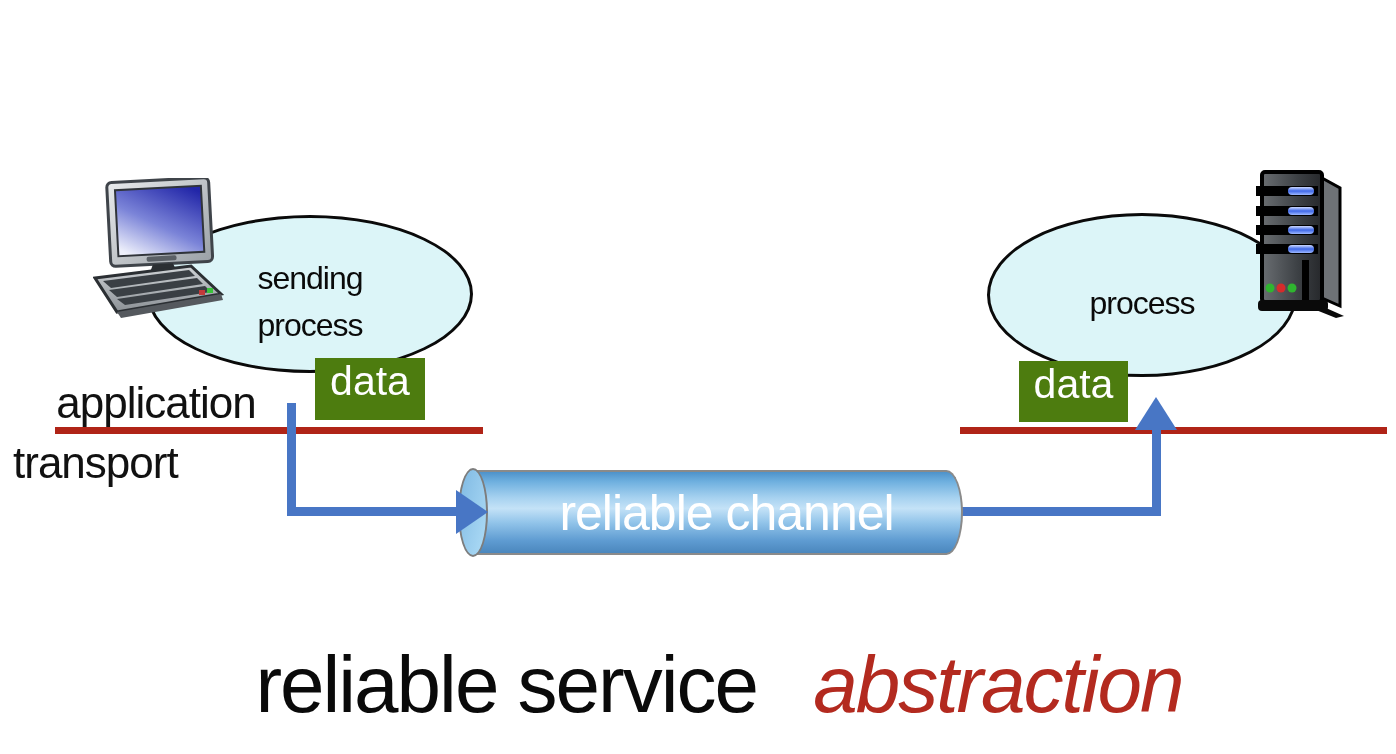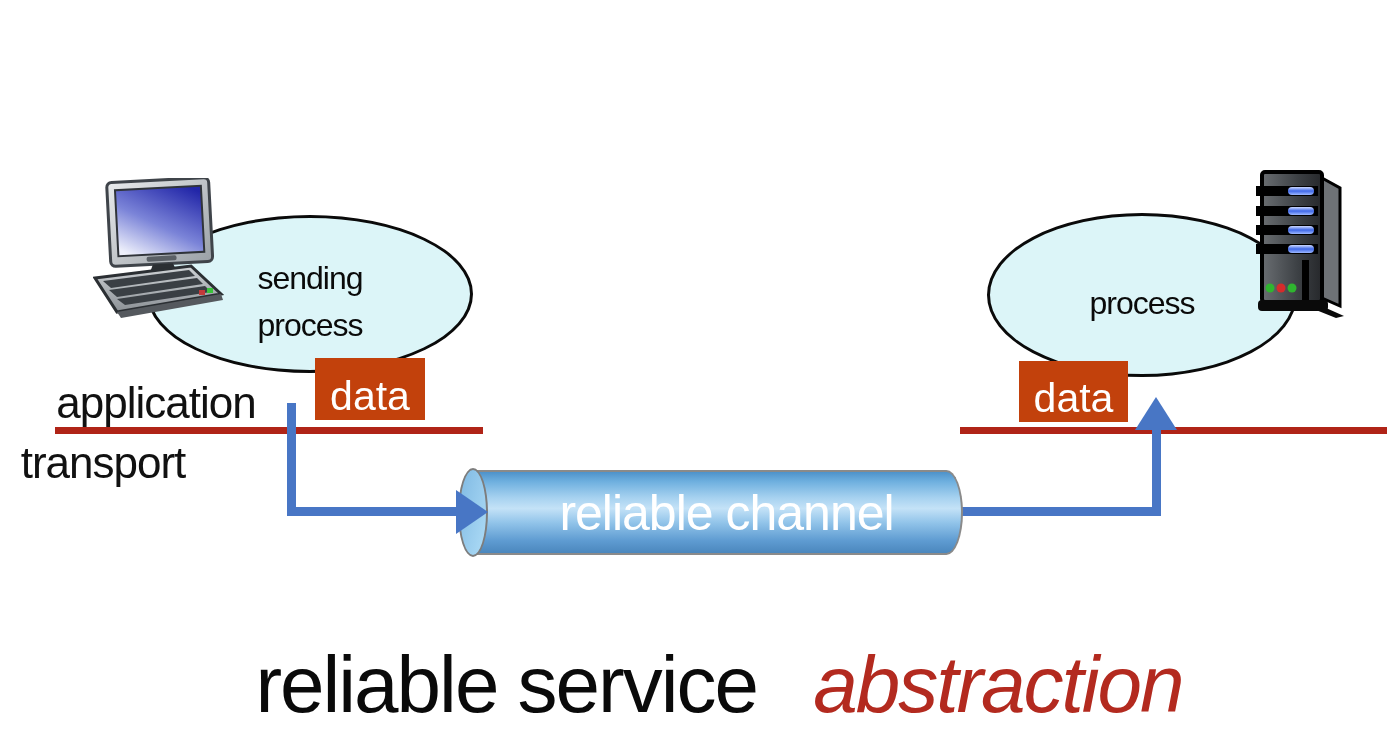--- a/index.html
+++ b/index.html
@@ -9,38 +9,38 @@
   }
 
   
   .red-line{position:absolute;height:7px;background:#b02417;z-index:1;}
   .red-line-left{left:55px;top:427px;width:428px;}
   .red-line-right{left:960px;top:427px;width:427px;}
 
   
   .layer-label{position:absolute;color:#111;font-size:44px;line-height:1;z-index:5;letter-spacing:-1px;}
   .label-application{left:0px;top:381px;width:216px;text-align:center;padding-left:48px;}
-  .label-transport{left:0px;top:441px;width:206px;text-align:center;}
+  .label-transport{left:0px;top:441px;width:206px;padding-left:13px;}
 
   
   .process-ellipse{
     position:absolute;border:3px solid #0a0a0a;border-radius:50%;
     background:#dcf5f8;z-index:2;display:flex;align-items:center;justify-content:center;
   }
   .ellipse-sending{left:147px;top:215px;width:320px;height:152px;}
   .ellipse-receiving{left:987px;top:213px;width:304px;height:158px;}
   .process-label{
     text-align:center;color:#0a0a0a;font-size:32px;line-height:47px;
     padding-top:16px;z-index:5;letter-spacing:-1px;
   }
 
   
   .data-box{
-    position:absolute;background:#c2410c;color:#ffffff;font-size:41px;
-    display:flex;align-items:flex-end;justify-content:center;z-index:6;
+    position:absolute;background:#4d7c0f;color:#ffffff;font-size:41px;
+    display:flex;align-items:flex-start;justify-content:center;z-index:6;
   }
   .data-box-left{left:315px;top:358px;width:110px;height:62px;}
   .data-box-right{left:1019px;top:361px;width:109px;height:61px;}
 
   
   .blue{background:#4876c5;}
   .arrow-seg{position:absolute;z-index:2;}
   .send-v{left:287px;top:403px;width:9px;height:113px;}
   .send-h{left:287px;top:507px;width:171px;height:9px;}
   .send-head{

